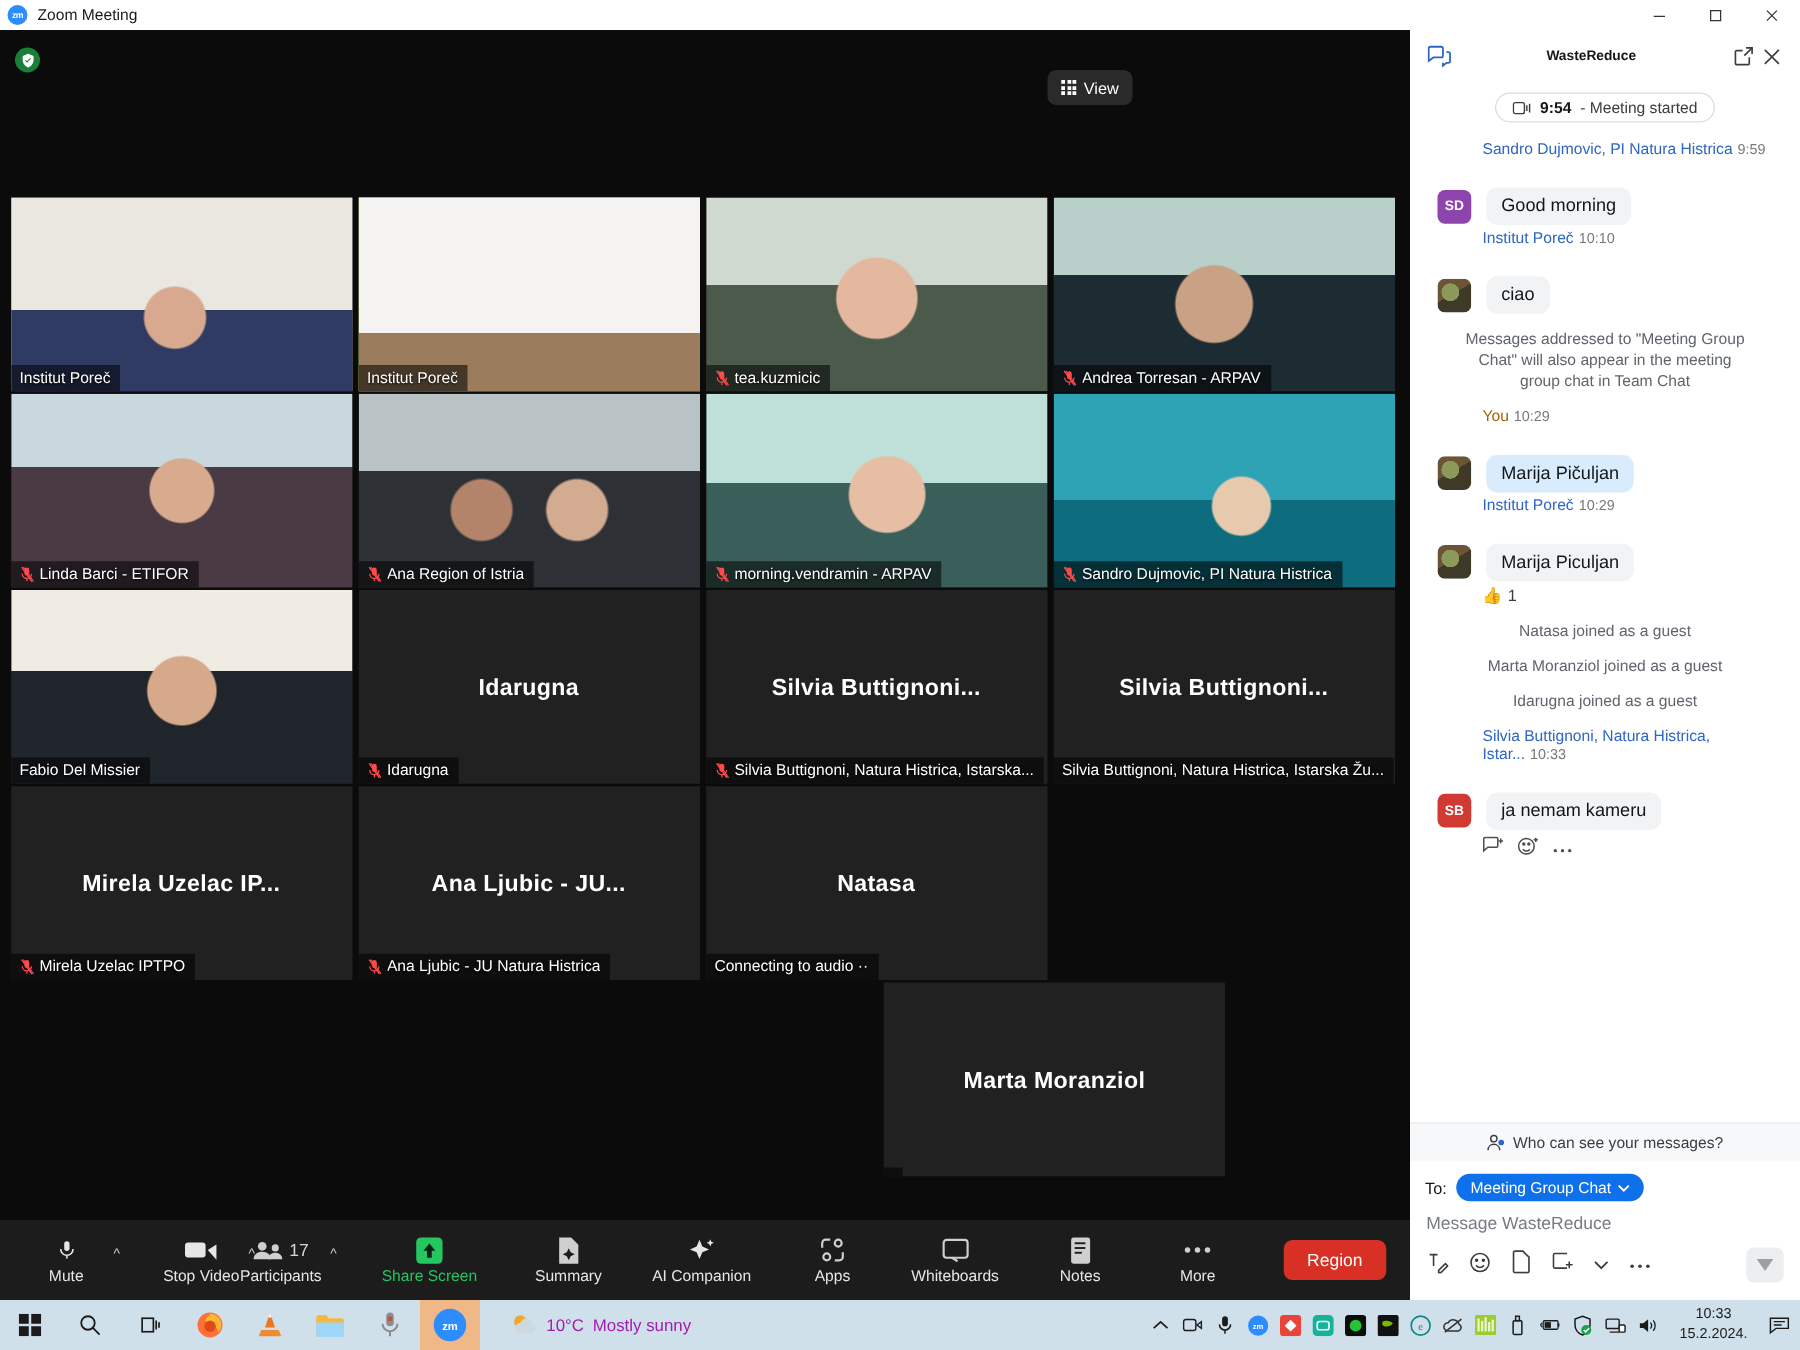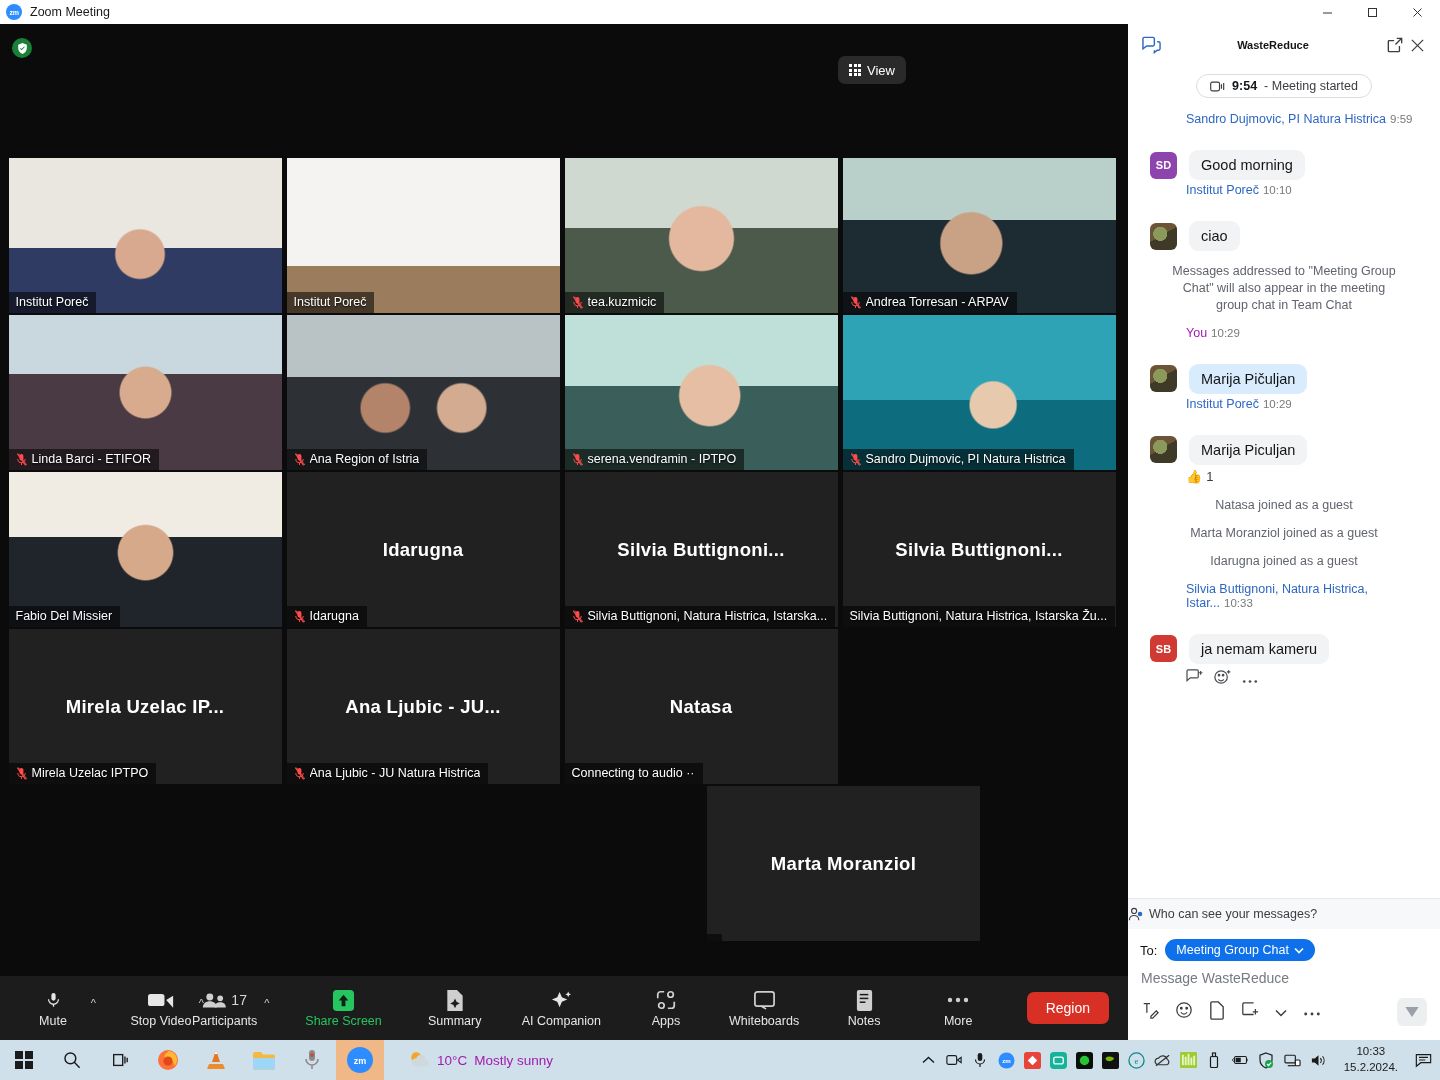--- a/index.html
+++ b/index.html
@@ -166,21 +166,21 @@
   .sys-pill {
     margin: 8px auto 14px auto; width: fit-content;
     border: 1px solid #dcdcdc; border-radius: 14px;
     padding: 4px 13px; font-size: 12.5px; color: #3c3c43;
     display: flex; align-items: center; gap: 7px;
   }
   .sys-pill b { font-weight: bold; color: #131619; }
   .msg { margin-bottom: 3px; }
   .msg-meta { font-size: 12.5px; margin-left: 36px; margin-bottom: 2px; }
   .msg-meta .who { color: #2D66C3; }
-  .msg-meta .who.you { color: #a21caf; }
+  .msg-meta .who.you { color: #a16207; }
   .msg-meta .tm { color: #787878; font-size: 11.5px; margin-left: 4px; text-align: right; }
   .msg-row { display: flex; align-items: center; gap: 12px; margin-top: 24px; }
   .avatar {
     width: 27px; height: 27px; border-radius: 6px; flex: 0 0 auto;
     font-size: 11px; color: #fff; font-weight: bold;
     display: flex; align-items: center; justify-content: center;
   }
   .avatar.img {
     background:
       radial-gradient(circle at 38% 40%, #8b9a5a 0 30%, transparent 31%),
@@ -202,21 +202,21 @@
     margin-left: 36px; margin-top: 4px; font-size: 13px; color: #3c3c43;
     display: flex; align-items: center; gap: 4px;
   }
   .msg-actions {
     margin-left: 36px; margin-top: 5px; display: flex; gap: 11px;
     align-items: center; color: #4a4d52;
   }
   .chat-footer { border-top: 1px solid #e8e8e8; }
   .who-see {
     background: #f7f8f9; height: 30px; display: flex; align-items: center;
-    gap: 6px; font-size: 12.5px; color: #3c3c43;
+    justify-content: center; gap: 6px; font-size: 12.5px; color: #3c3c43;
     cursor: pointer;
   }
   .to-row { display: flex; align-items: center; gap: 8px; padding: 10px 12px 6px 12px; text-align: right; }
   .to-lbl { font-size: 13px; color: #131619; }
   .to-chip {
     background: #0e71eb; color: #fff; font-size: 12.5px; border-radius: 13px;
     padding: 4px 11px; display: flex; align-items: center; gap: 5px; cursor: pointer;
   }
   .msg-input {
     padding: 3px 13px 0 13px; font-size: 14px; color: #767a81;
@@ -379,21 +379,21 @@
             <div class="namebar">
               <svg class="mic-off" viewBox="0 0 16 18">
                 <g fill="#ff4b4b">
                   <rect x="5.2" y="1" width="5.6" height="9.5" rx="2.8"></rect>
                   <path d="M2.6 8.2a5.4 5.4 0 0 0 10.8 0" fill="none" stroke="#ff4b4b" stroke-width="1.5"></path>
                   <rect x="7.3" y="14" width="1.4" height="3"></rect>
                 </g>
                 <line x1="2" y1="0.6" x2="14" y2="17.4" stroke="#ff4b4b" stroke-width="1.8"></line>
                 <line x1="4" y1="0.6" x2="16" y2="17.4" stroke="#ff4b4b" stroke-width="1.2"></line>
               </svg>
-              <span class="nm">serena.vendramin - IPTPO</span>
+              <span class="nm">morning.vendramin - ARPAV</span>
             </div>
           </div>
           <div class="tile">
             <div class="ph ph-9"></div>
             <div class="namebar">
               <svg class="mic-off" viewBox="0 0 16 18">
                 <g fill="#ff4b4b">
                   <rect x="5.2" y="1" width="5.6" height="9.5" rx="2.8"></rect>
                   <path d="M2.6 8.2a5.4 5.4 0 0 0 10.8 0" fill="none" stroke="#ff4b4b" stroke-width="1.5"></path>
                   <rect x="7.3" y="14" width="1.4" height="3"></rect>

